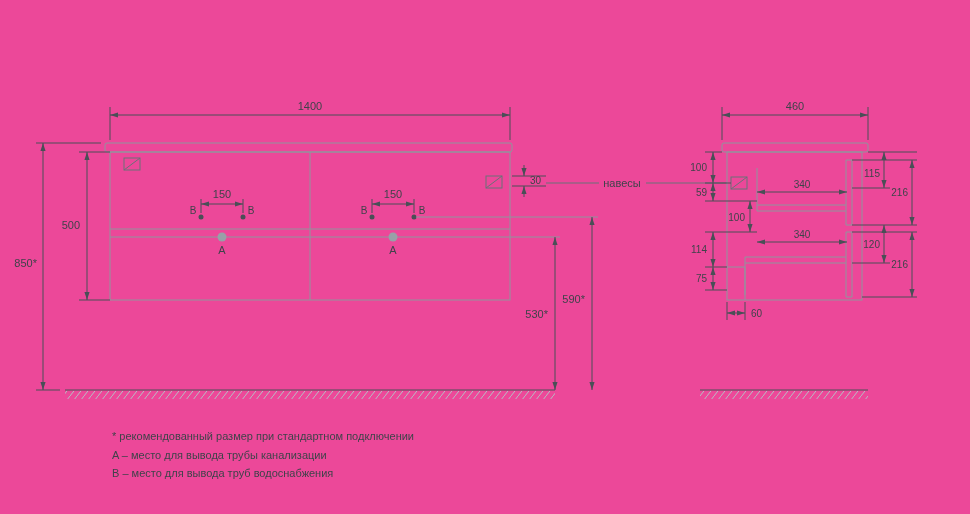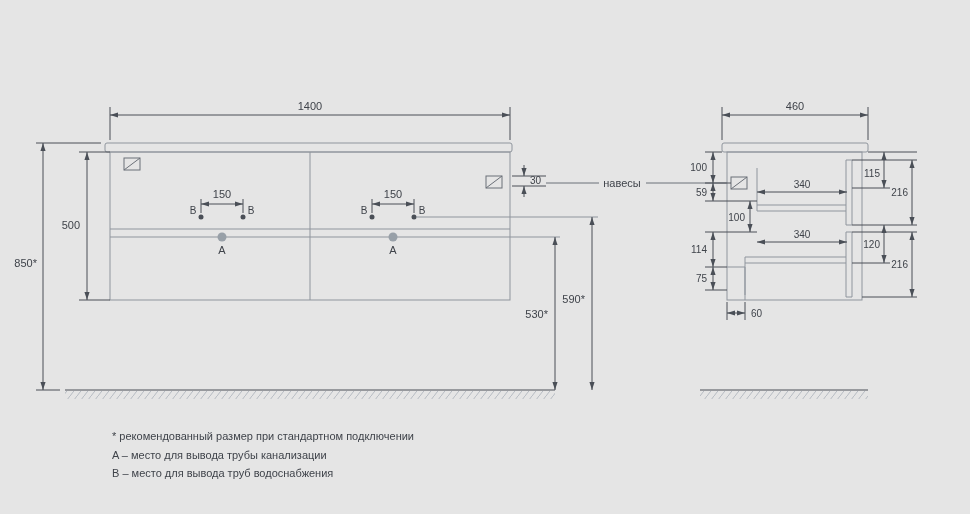--- a/index.html
+++ b/index.html
@@ -1,16 +1,16 @@
 <!DOCTYPE html>
 <html><head>
 <meta charset="utf-8">
 <style>
   html,body{margin:0;padding:0;background:#ffffff;}
-  .canvas{position:relative;width:970px;height:514px;background:#e5e5e5;overflow:hidden;}
+  .canvas{position:relative;width:970px;height:514px;background:#ec4899;overflow:hidden;}
   svg{display:block;}
   .ln{stroke:#8f959d;fill:none;stroke-width:1;}
   .dm{stroke:#4a4f57;fill:none;stroke-width:1;}
   .dm2{stroke:#6b7078;fill:none;stroke-width:1;}
   text{font-family:"Liberation Sans",sans-serif;font-size:11px;fill:#3f434a;}
   .sm{font-size:10px;}
 </style>
 </head>
 <body>
 

